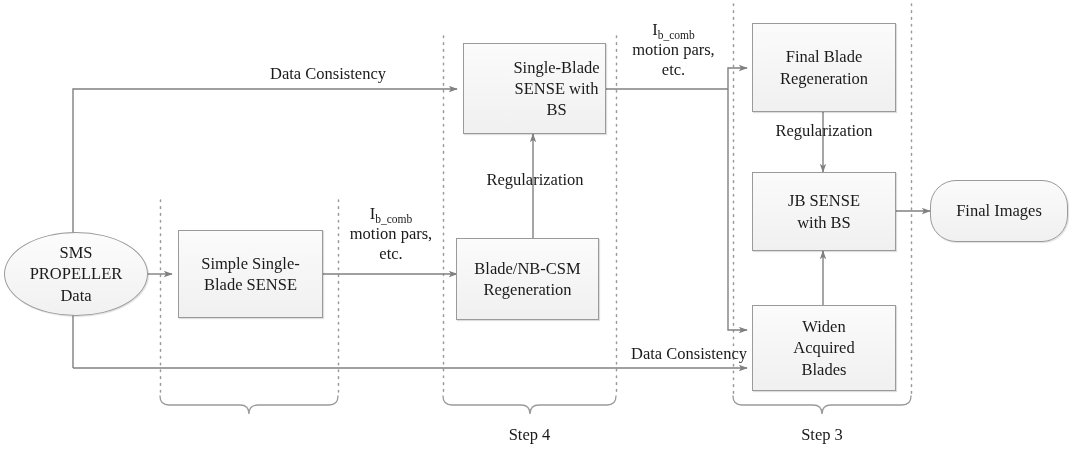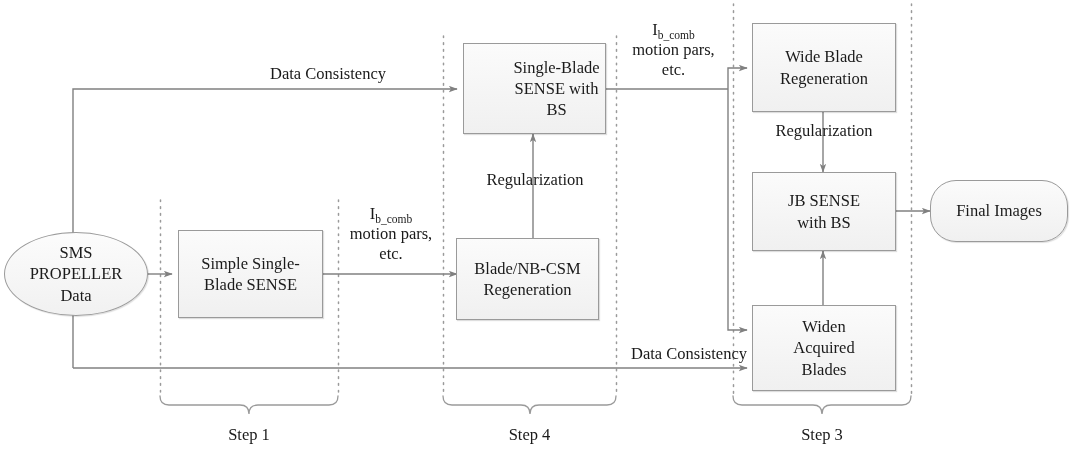--- a/index.html
+++ b/index.html
@@ -134,21 +134,21 @@
 
   <div class="node" style="left:456px;top:238px;width:143px;height:82px;">
     <div>
       <span>Blade/NB-CSM</span>
       <span>Regeneration</span>
     </div>
   </div>
 
   <div class="node" style="left:752px;top:23px;width:144px;height:89px;">
     <div>
-      <span>Wide Blade</span>
+      <span>Final Blade</span>
       <span>Regeneration</span>
     </div>
   </div>
 
   <div class="node" style="left:752px;top:172px;width:144px;height:79px;">
     <div>
       <span>JB SENSE</span>
       <span>with BS</span>
     </div>
   </div>
@@ -180,17 +180,16 @@
   <div class="edge-label multi" style="left:626px;top:20px;width:95px;">
     <span><span>I</span><sub>b_comb</sub></span><br>
     <span>motion pars,</span><br>
     <span>etc.</span>
   </div>
 
   <div class="edge-label" style="left:455px;top:170px;width:160px;">Regularization</div>
 
   <div class="edge-label" style="left:744px;top:121px;width:160px;">Regularization</div>
 
-  <div class="step-label" style="left:160px;top:425px;width:178px;">Step 1</div>
   <div class="step-label" style="left:443px;top:425px;width:173px;">Step 4</div>
   <div class="step-label" style="left:733px;top:425px;width:178px;">Step 3</div>
 
 </div>
 
 </body></html>

